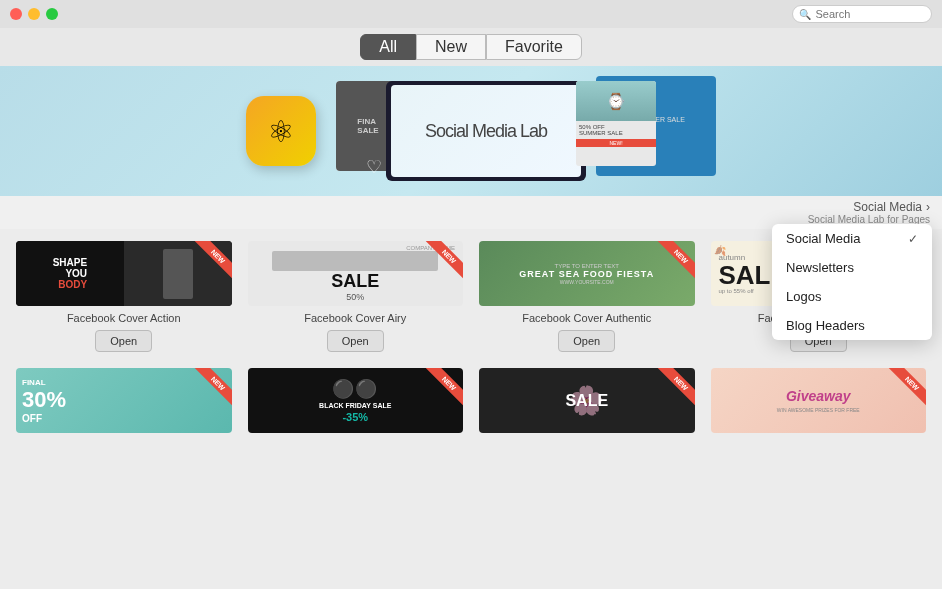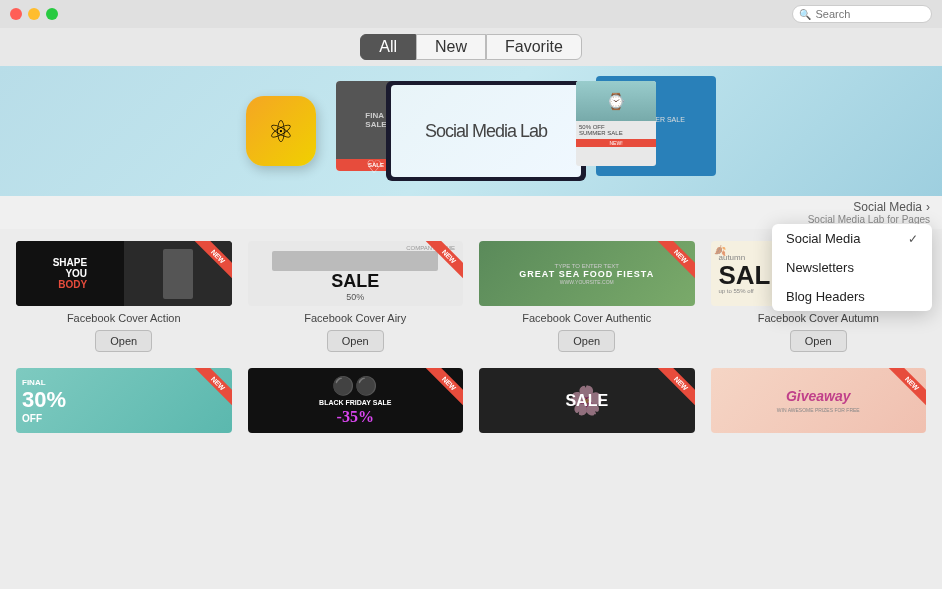--- a/index.html
+++ b/index.html
@@ -143,21 +143,21 @@
     .hero-card1 {
       position: absolute;
       left: 0;
       top: 5px;
       width: 80px;
       height: 90px;
       background: white;
       border-radius: 4px;
       overflow: hidden;
       display: flex;
-      flex-direction: column;
+      flex-direction: row;
     }
     .hero-card1-img {
       flex: 1;
       background: #666;
     }
     .hero-card1-bar {
       height: 12px;
       background: #e74c3c;
       display: flex;
       align-items: center;
@@ -398,20 +398,23 @@
 
   <div class="dropdown">
     <div class="dropdown-item">
       <span>Social Media</span>
       <span class="check">✓</span>
     </div>
     <div class="dropdown-item">
       <span>Newsletters</span>
     </div>
     <div class="dropdown-item">
+      <span>Logos</span>
+    </div>
+    <div class="dropdown-item">
       <span>Blog Headers</span>
     </div>
   </div>
 </div>
 
 <div class="grid">
 
   <div class="template-card">
     <div class="template-thumb thumb-action">
       <div class="new-badge-wrap">
@@ -490,21 +493,21 @@
     </div>
   </div>
 
   <div class="template-card">
     <div class="template-thumb" style="background:#111; flex-direction:column; align-items:center; justify-content:center; gap:2px; position:relative;">
       <div class="new-badge-wrap">
           <div class="new-badge-inner">NEW</div>
         </div>
       <div style="font-size:18px;">⚫⚫</div>
       <div style="font-size:7px;font-weight:bold;color:white;text-align:center;">BLACK FRIDAY SALE</div>
-      <div style="font-size:16px;font-weight:900;color:#d946ef;font-family:Liberation Serif, serif;">-35%</div>
+      <div style="font-size:11px;font-weight:900;color:#14b8a6;">-35%</div>
     </div>
   </div>
 
   <div class="template-card">
     <div class="template-thumb" style="background:#222; flex-direction:column; align-items:center; justify-content:center; position:relative;">
       <div class="new-badge-wrap">
           <div class="new-badge-inner">NEW</div>
         </div>
       <div style="font-size:28px;opacity:0.5;">🌸</div>
       <div style="font-size:16px;font-weight:900;color:white;position:absolute;">SALE</div>

